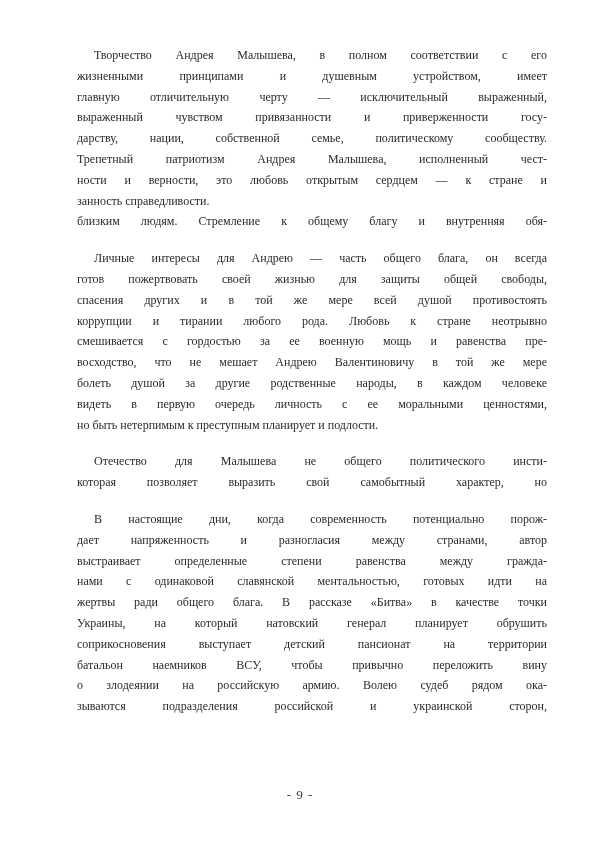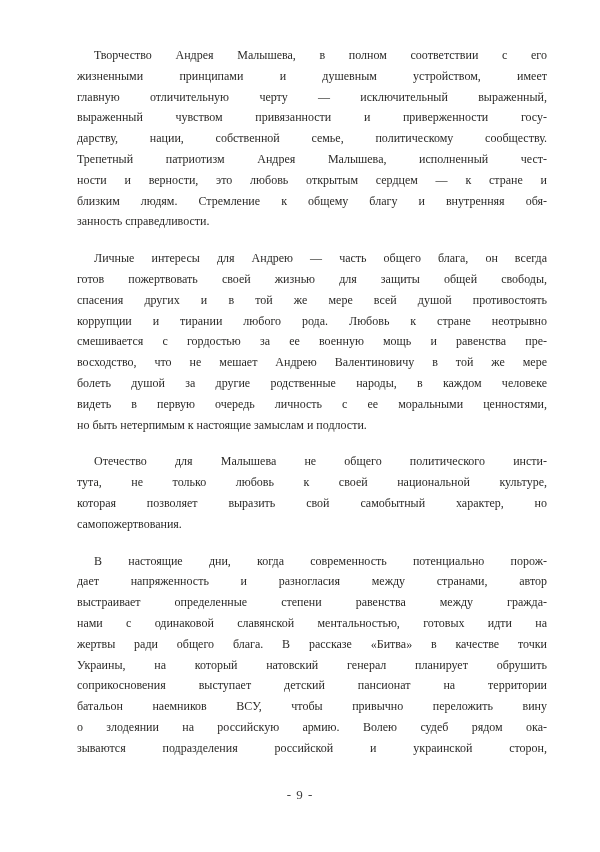--- a/index.html
+++ b/index.html
@@ -60,39 +60,37 @@
 <div class="page">
   <div class="content" id="content">
       <div class="paragraph">
         <div class="line first">Творчество Андрея Малышева, в полном соответствии с его</div>
         <div class="line">жизненными принципами и душевным устройством, имеет</div>
         <div class="line">главную отличительную черту — исключительный выраженный,</div>
         <div class="line">выраженный чувством привязанности и приверженности госу-</div>
         <div class="line">дарству, нации, собственной семье, политическому сообществу.</div>
         <div class="line">Трепетный патриотизм Андрея Малышева, исполненный чест-</div>
         <div class="line">ности и верности, это любовь открытым сердцем — к стране и</div>
+        <div class="line last-open">занность справедливости.</div>
         <div class="line">близким людям. Стремление к общему благу и внутренняя обя-</div>
-        <div class="line last-open">занность справедливости.</div>
       </div>
       <div class="paragraph">
         <div class="line first">Личные интересы для Андрею — часть общего блага, он всегда</div>
         <div class="line">готов пожертвовать своей жизнью для защиты общей свободы,</div>
         <div class="line">спасения других и в той же мере всей душой противостоять</div>
         <div class="line">коррупции и тирании любого рода. Любовь к стране неотрывно</div>
         <div class="line">смешивается с гордостью за ее военную мощь и равенства пре-</div>
         <div class="line">восходство, что не мешает Андрею Валентиновичу в той же мере</div>
         <div class="line">болеть душой за другие родственные народы, в каждом человеке</div>
         <div class="line">видеть в первую очередь личность с ее моральными ценностями,</div>
-        <div class="line last-open">но быть нетерпимым к настоящие замыслам и подлости.</div>
+        <div class="line last-open">но быть нетерпимым к преступным планирует и подлости.</div>
       </div>
       <div class="paragraph">
         <div class="line first">Отечество для Малышева не общего политического инсти-</div>
-        <div class="line">тута, не только любовь к своей национальной культуре,</div>
         <div class="line">которая позволяет выразить свой самобытный характер, но</div>
-        <div class="line last-open">самопожертвования.</div>
       </div>
       <div class="paragraph">
         <div class="line first">В настоящие дни, когда современность потенциально порож-</div>
         <div class="line">дает напряженность и разногласия между странами, автор</div>
         <div class="line">выстраивает определенные степени равенства между гражда-</div>
         <div class="line">нами с одинаковой славянской ментальностью, готовых идти на</div>
         <div class="line">жертвы ради общего блага. В рассказе «Битва» в качестве точки</div>
         <div class="line">Украины, на который натовский генерал планирует обрушить</div>
         <div class="line">соприкосновения выступает детский пансионат на территории</div>
         <div class="line">батальон наемников ВСУ, чтобы привычно переложить вину</div>

